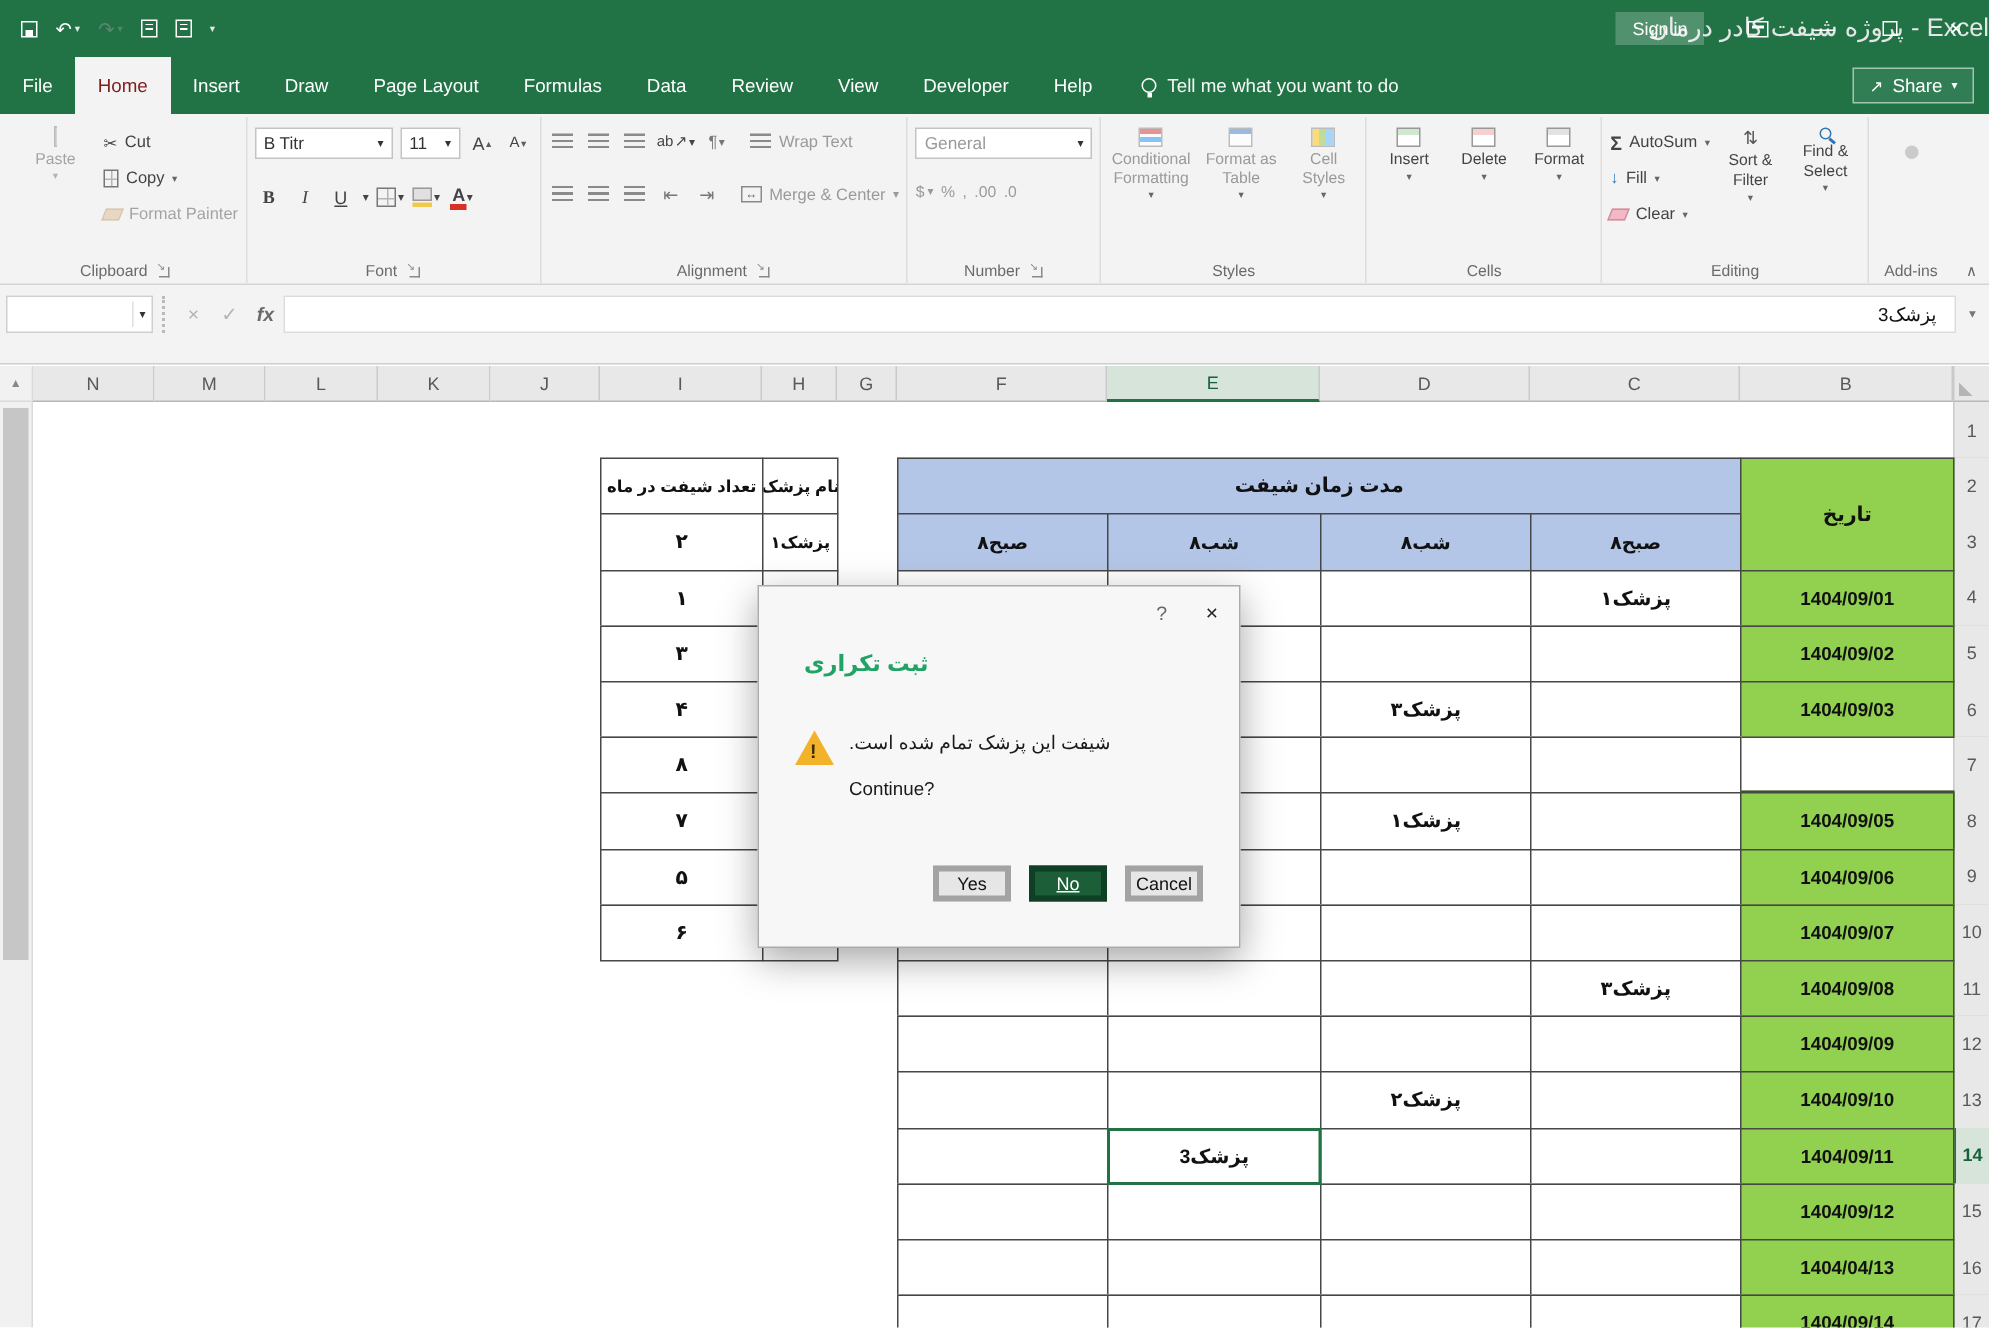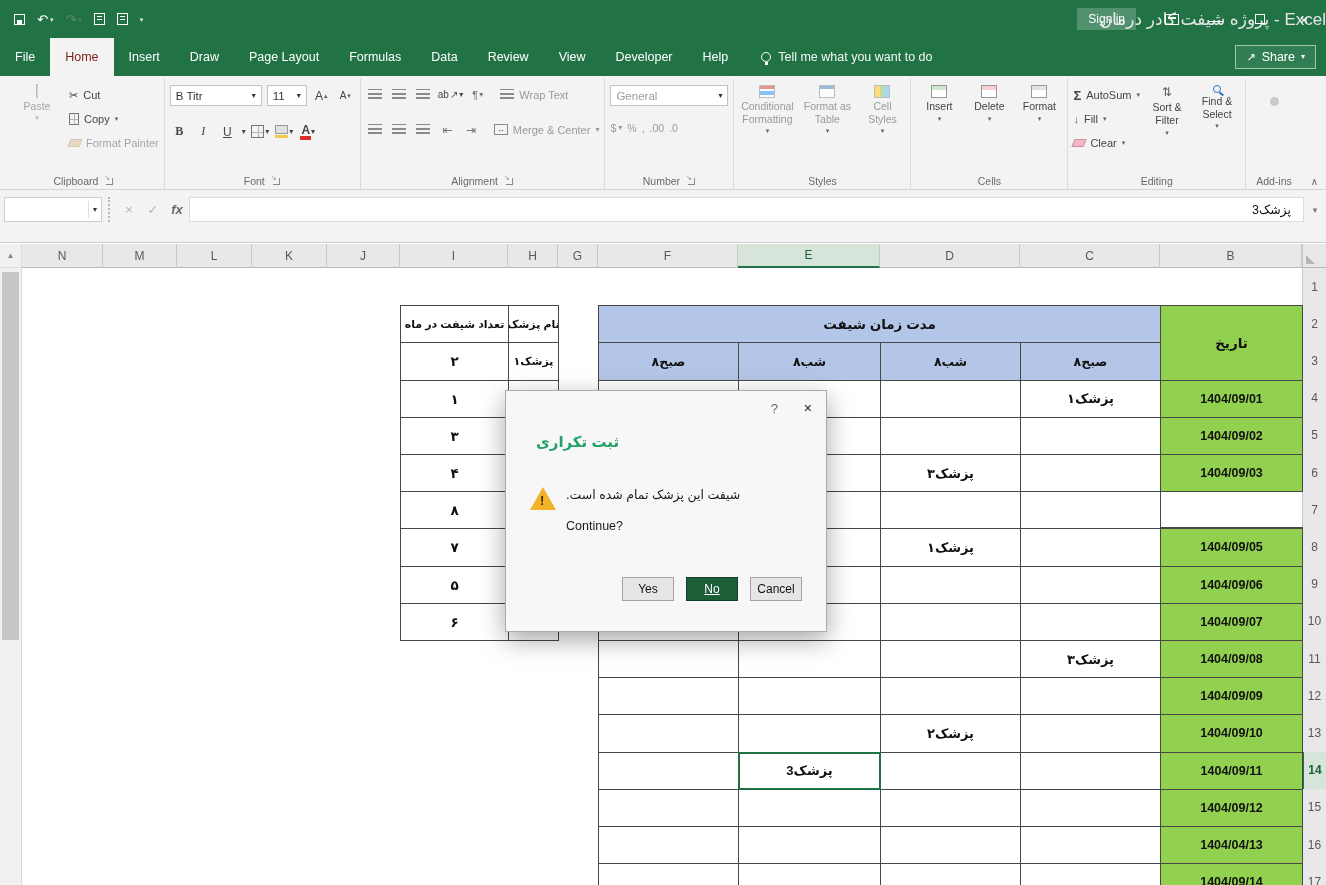--- a/index.html
+++ b/index.html
@@ -144,21 +144,21 @@
   .dlg-help{position:absolute;right:48px;top:10px;font-size:13px;color:#666}
   .dlg-close{position:absolute;right:14px;top:9px;font-size:14px;color:#222}
   .dlg-title{position:absolute;left:30px;top:42px;font-size:15px;font-weight:700;color:#21a366}
   .dlg-body{position:absolute;left:24px;top:96px;display:flex;gap:10px;align-items:flex-start}
   .warn-tri{width:0;height:0;border-left:13px solid transparent;border-right:13px solid transparent;
     border-bottom:23px solid #f2b32a;position:relative;flex:none}
   .bang{position:absolute;left:-3px;top:6px;font-size:13px;font-weight:800;color:#3a2c00}
   .dlg-msg{direction:rtl;text-align:center;margin-bottom:17px}
   .dlg-q{text-align:left}
   .dlg-btns{position:absolute;right:24px;top:186px;display:flex;gap:12px}
-  .dbtn{width:52px;height:24px;background:#e6e6e6;border:1px solid #a3a3a3;font-size:12px;color:#111;
+  .dbtn{width:52px;height:24px;background:#e6e6e6;border:4px solid #a3a3a3;font-size:12px;color:#111;
     font-family:inherit;padding:0}
   .dbtn.no{background:#1b5e38;border-color:#0f3f24;color:#fff;text-decoration:underline}
 </style>
 </head>
 <body>
 
 <div class="titlebar">
   <div class="qat">
     <span class="qicon">
         <span class="floppy"></span>

